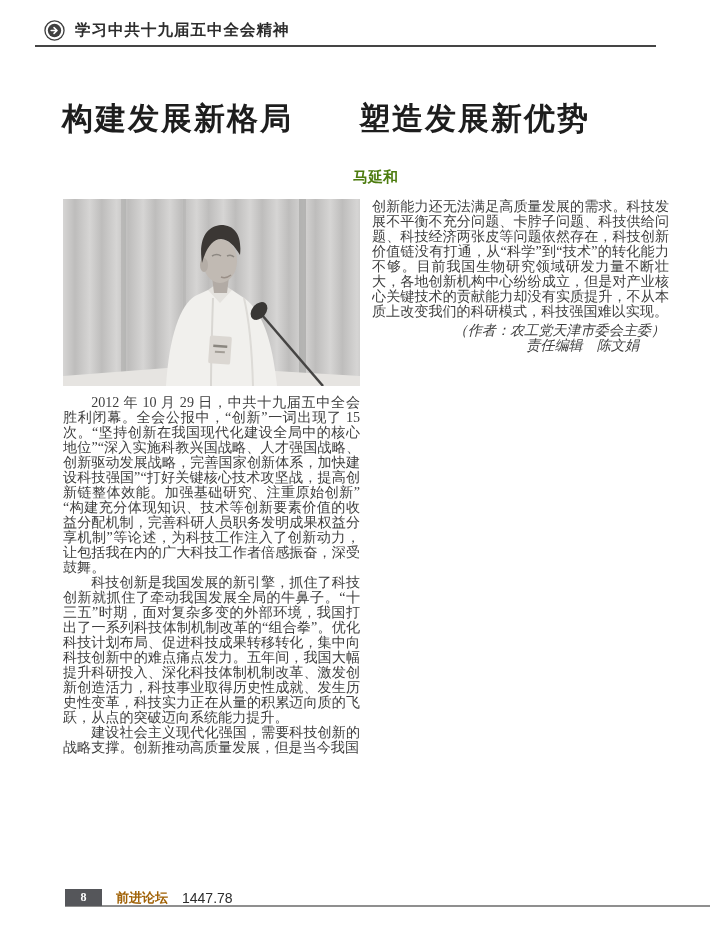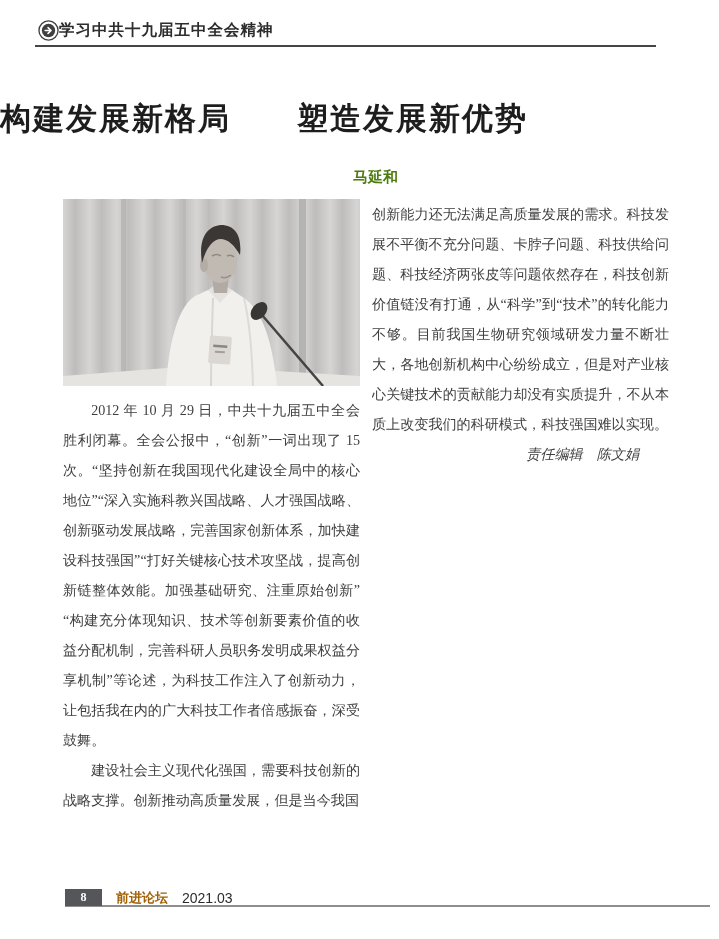--- a/index.html
+++ b/index.html
@@ -3,44 +3,44 @@
 <meta charset="utf-8">
 <style>
   html,body{margin:0;padding:0;background:#e9e9e9;}
   .page{
     position:relative; width:719px; height:939px; margin:0 auto;
     background:#ffffff; overflow:hidden;
     font-family:"Liberation Serif","DejaVu Serif",serif;
     color:#3c3c3c;
   }
   
-  .hdr{position:absolute; top:20px; left:38px; display:flex; align-items:center; }
+  .hdr{position:absolute; top:20px; left:44px; display:flex; align-items:center; gap:10px;}
   .hdr-icon{width:21px; height:21px; flex:0 0 auto;}
   .hdr-label{
     font-family:"Liberation Sans","DejaVu Sans",sans-serif;
     font-weight:bold; font-size:15.5px; color:#2d2d2d; letter-spacing:1px;
   }
   .hdr-rule{position:absolute; top:45px; left:35px; width:621px; height:2px; background:#454545;}
   
   .title{
-    position:absolute; top:98px; left:0; width:590px; text-align:left;
+    position:absolute; top:98px; left:0; width:590px; text-align:right;
     font-family:"Liberation Sans","DejaVu Sans",sans-serif;
     font-weight:bold; font-size:31px; color:#1d1d1d; letter-spacing:2px; margin:0;
   }
   .author{
     position:absolute; top:152px; left:0; width:719px; text-align:center;
     font-family:"Liberation Sans","DejaVu Sans",sans-serif;
     font-weight:bold; font-size:15px; color:#4d7c0f; margin:16px;
   }
   
   .columns{position:absolute; top:199px; left:63px; width:606px; display:flex; gap:12px;}
   .col{width:297px; height:672px; overflow:hidden;}
   .photo{width:297px; height:187px; margin:0 0 9px 0; display:block;}
   .col p{
-    margin:0; font-size:14.1px; line-height:30px;
+    margin:0; font-size:14.1px; line-height:15px;
     text-align:justify; text-justify:inter-character; color:#3e3e3e;
   }
   .col p.indent{text-indent:2em;}
   .author-note{
     margin-top:4px !important; text-align:right !important;
     font-style:italic; padding-right:4px; color:#333;
   }
   .editor-note{
     text-align:right !important; font-style:italic;
     padding-right:30px; color:#333;
@@ -115,32 +115,34 @@
         <path d="M168,76 q-5,4 -10,2" stroke="#998f87" stroke-width="1.5" fill="none"></path>
         <g transform="rotate(4 157 151)">
           <rect x="146" y="137" width="22" height="28" rx="2" fill="#dbd7d2"></rect>
           <rect x="150" y="146" width="14" height="2.5" fill="#8a867f"></rect>
           <rect x="152" y="152" width="10" height="2" fill="#a39e97"></rect>
         </g>
         <line x1="199" y1="116" x2="260" y2="187" stroke="#454443" stroke-width="2.5"></line>
         <ellipse cx="196" cy="112" rx="7" ry="10" fill="#393735" transform="rotate(40 196 112)"></ellipse>
       </svg>
       <p class="indent">2012 年 10 月 29 日，中共十九届五中全会胜利闭幕。全会公报中，“创新”一词出现了 15 次。“坚持创新在我国现代化建设全局中的核心地位”“深入实施科教兴国战略、人才强国战略、创新驱动发展战略，完善国家创新体系，加快建设科技强国”“打好关键核心技术攻坚战，提高创新链整体效能。加强基础研究、注重原始创新”“构建充分体现知识、技术等创新要素价值的收益分配机制，完善科研人员职务发明成果权益分享机制”等论述，为科技工作注入了创新动力，让包括我在内的广大科技工作者倍感振奋，深受鼓舞。</p>
+      <p class="indent">科技创新是我国发展的新引擎，抓住了科技创新就抓住了牵动我国发展全局的牛鼻子。“十三五”时期，面对复杂多变的外部环境，我国打出了一系列科技体制机制改革的“组合拳”。优化科技计划布局、促进科技成果转移转化，集中向科技创新中的难点痛点发力。五年间，我国大幅提升科研投入、深化科技体制机制改革、激发创新创造活力，科技事业取得历史性成就、发生历史性变革，科技实力正在从量的积累迈向质的飞跃，从点的突破迈向系统能力提升。</p>
       <p class="indent">建设社会主义现代化强国，需要科技创新的战略支撑。创新推动高质量发展，但是当今我国</p>
     </div>
 
     <div class="col">
       <p>创新能力还无法满足高质量发展的需求。科技发展不平衡不充分问题、卡脖子问题、科技供给问题、科技经济两张皮等问题依然存在，科技创新价值链没有打通，从“科学”到“技术”的转化能力不够。目前我国生物研究领域研发力量不断壮大，各地创新机构中心纷纷成立，但是对产业核心关键技术的贡献能力却没有实质提升，不从本质上改变我们的科研模式，科技强国难以实现。</p>
+      <p class="author-note">（作者：农工党天津市委会主委）</p>
       <p class="editor-note">责任编辑　陈文娟</p>
     </div>
 
   </div>
 
   <div class="footer">
     <div class="footer-rule"></div>
     <div class="footer-row">
       <span class="pagenum">8</span>
       <span class="journal">前进论坛</span>
-      <span class="issue">2021.03</span>
+      <span class="issue">1447.78</span>
     </div>
   </div>
 
 </div>
 
 </body></html>

